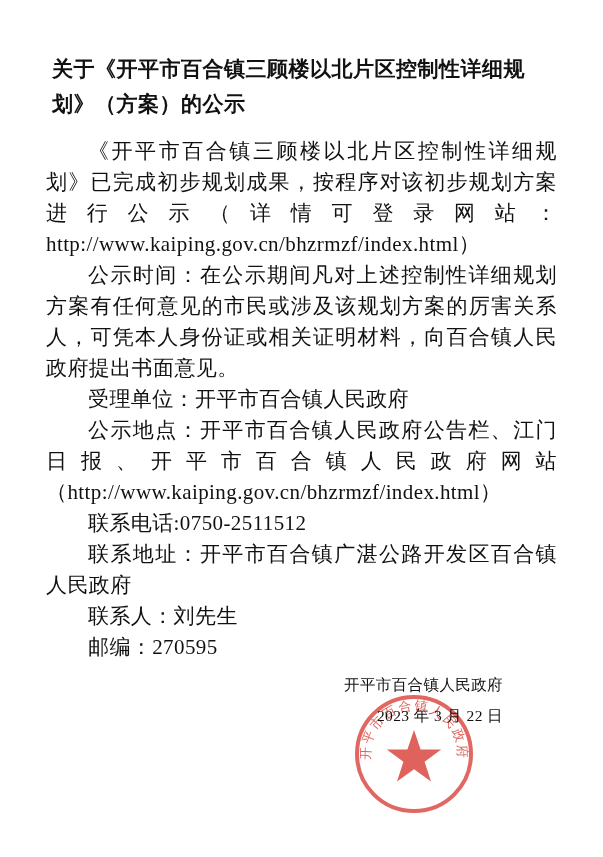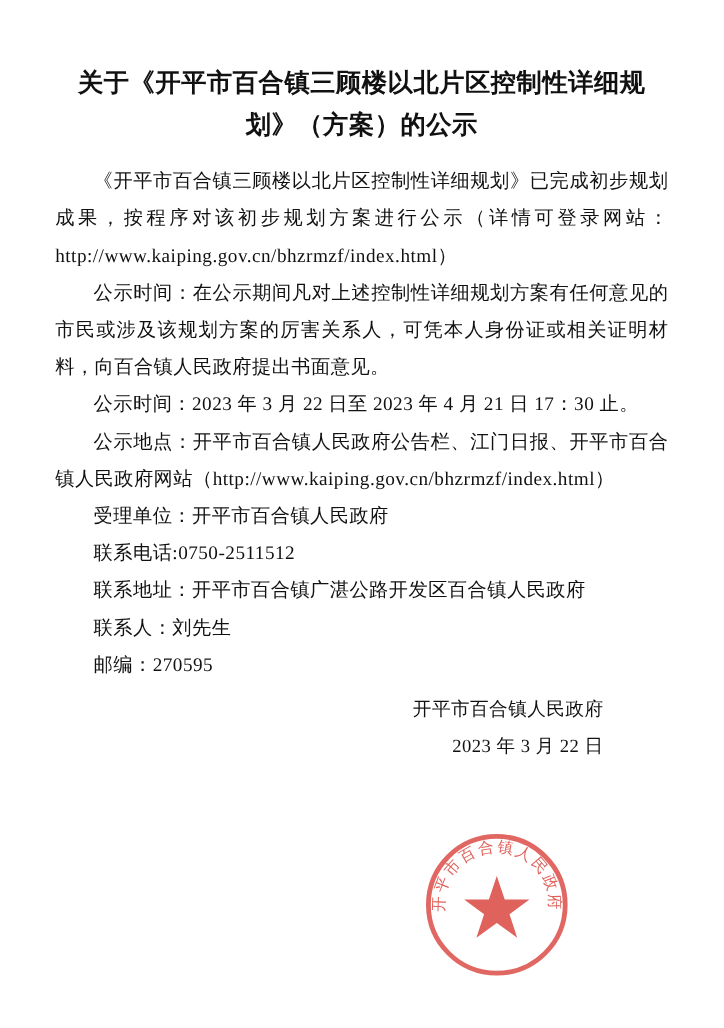--- a/index.html
+++ b/index.html
@@ -20,27 +20,27 @@
     width: 603px;
     height: 857px;
     box-sizing: border-box;
     padding: 52px 46px 20px 46px;
   }
   .doc-title {
     font-family: "Liberation Serif", serif;
     font-size: 21px;
     font-weight: bold;
     line-height: 35px;
-    text-align: center;
+    text-align: left;
     letter-spacing: 0.5px;
     margin: 0 0 14px 0;
     padding: 0 6px;
   }
   .body-text {
-    font-size: 16px;
+    font-size: 21px;
     line-height: 31px;
     text-align: justify;
     text-justify: inter-ideograph;
     letter-spacing: 0.4px;
   }
   p.para {
     margin: 0;
     text-indent: 2em;
   }
   .stamp {
@@ -71,23 +71,22 @@
 </head>
 <body>
 
 <div class="page">
 
   <h1 class="doc-title">关于《开平市百合镇三顾楼以北片区控制性详细规划》（方案）的公示</h1>
 
   <div class="body-text">
     <p class="para">《开平市百合镇三顾楼以北片区控制性详细规划》已完成初步规划成果，按程序对该初步规划方案进行公示（详情可登录网站：http://www.kaiping.gov.cn/bhzrmzf/index.html）</p>
     <p class="para">公示时间：在公示期间凡对上述控制性详细规划方案有任何意见的市民或涉及该规划方案的厉害关系人，可凭本人身份证或相关证明材料，向百合镇人民政府提出书面意见。</p>
-    <p class="para">公示时间：2023 年 3 月 22 日至 2023 年 4 月 21 日 17：30 止。</p>
+    <p class="para">受理单位：开平市百合镇人民政府</p>
     <p class="para">公示地点：开平市百合镇人民政府公告栏、江门日报、开平市百合镇人民政府网站（http://www.kaiping.gov.cn/bhzrmzf/index.html）</p>
-    <p class="para">受理单位：开平市百合镇人民政府</p>
     <p class="para">联系电话:0750-2511512</p>
     <p class="para">联系地址：开平市百合镇广湛公路开发区百合镇人民政府</p>
     <p class="para">联系人：刘先生</p>
     <p class="para">邮编：270595</p>
   </div>
 
   <div class="stamp">
     <svg width="124" height="124" viewBox="0 0 124 124" aria-hidden="true">
       <circle cx="62" cy="62" r="57" fill="none" stroke="#d9463f" stroke-width="4" opacity="0.82"></circle>
       <path d="M62 38 L68.6 57.6 L89.2 57.6 L72.6 69.8 L79 89.4 L62 77.2 L45 89.4 L51.4 69.8 L34.8 57.6 L55.4 57.6 Z" fill="#d9463f" opacity="0.85"></path>

